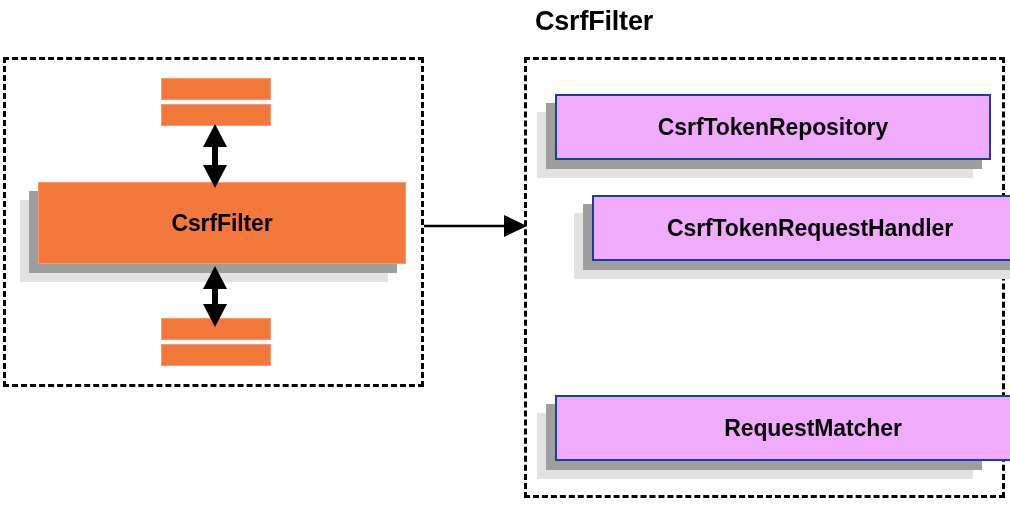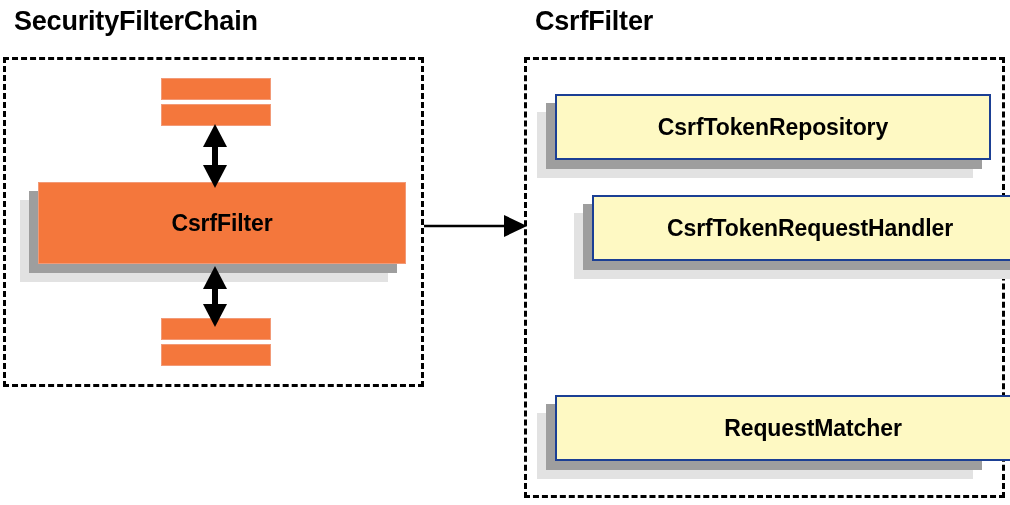--- a/index.html
+++ b/index.html
@@ -71,21 +71,21 @@
     font-family: "Liberation Sans", sans-serif;
     font-weight: bold;
     font-size: 23px;
     color: #000000;
     white-space: nowrap;
     letter-spacing: -0.1px;
   }
 
   
   .node-blue .plate.face {
-    background: #fef9c3;
+    background: #f0abfc;
     border: 2px solid #1b3f94;
   }
   
   .node-orange .plate.face {
     background: #f4773c;
     border: 1px solid #f29a77;
   }
 
   
   .bar-orange {
@@ -101,21 +101,20 @@
     left: 0; top: 0;
     width: 1010px; height: 505px;
     pointer-events: none;
   }
 </style>
 </head>
 <body>
 
 <div id="canvas">
 
-  <div class="panel-title" id="title-left">SecurityFilterChain</div>
 
   <div class="panel-title" id="title-right">CsrfFilter</div>
 
   <div class="dashed-box" id="group-left"></div>
 
   <div class="dashed-box" id="group-right"></div>
 
   <div class="bar-orange" style="left:161px; top:78px; width:110px; height:22px;"></div>
   <div class="bar-orange" style="left:161px; top:104px; width:110px; height:22px;"></div>
 

